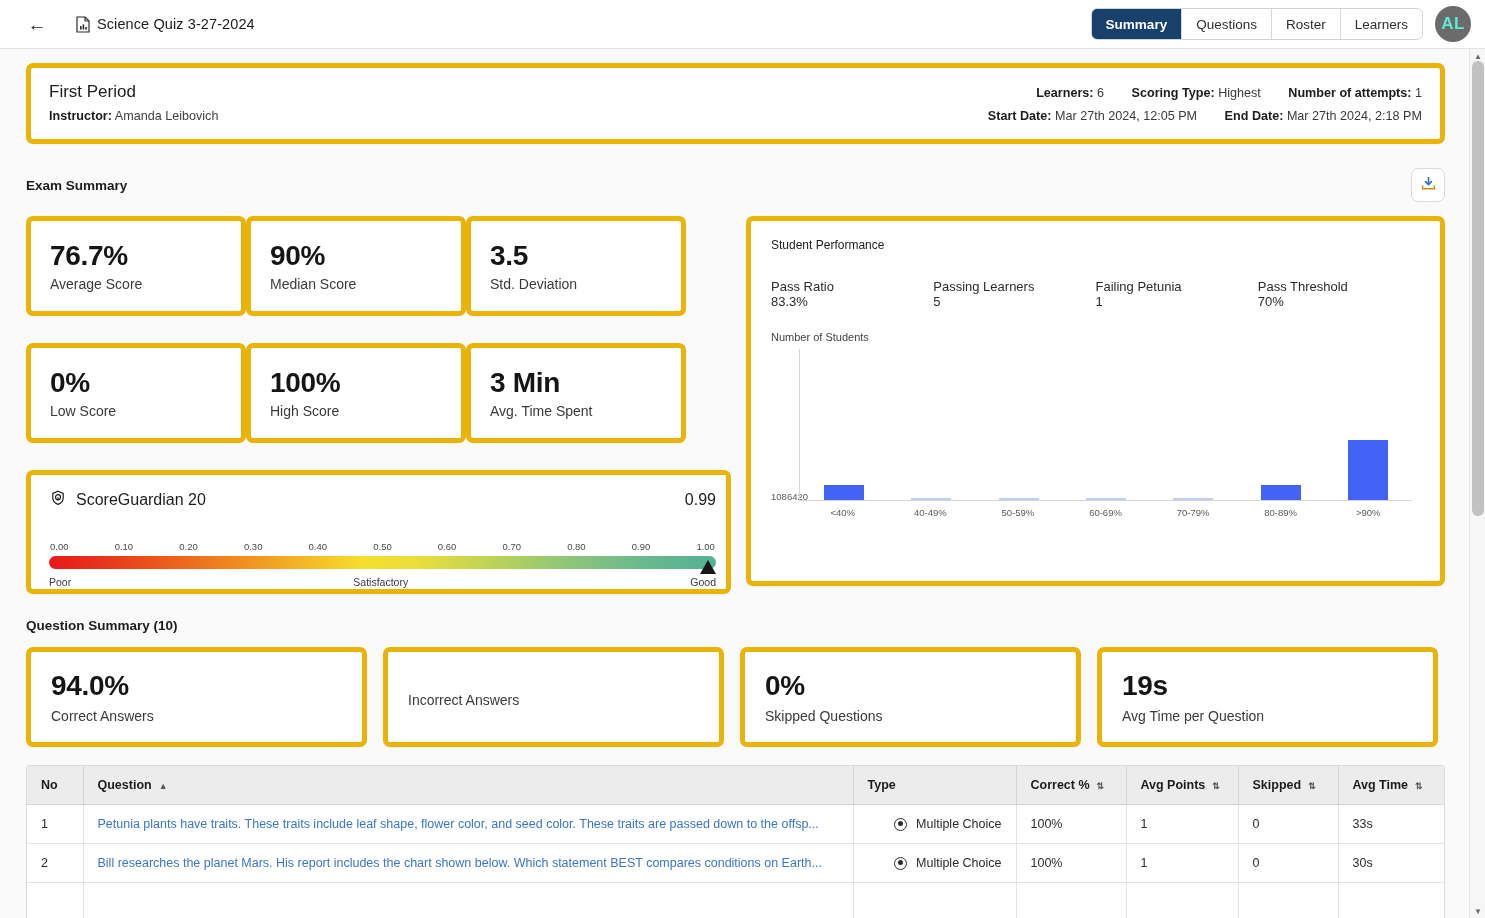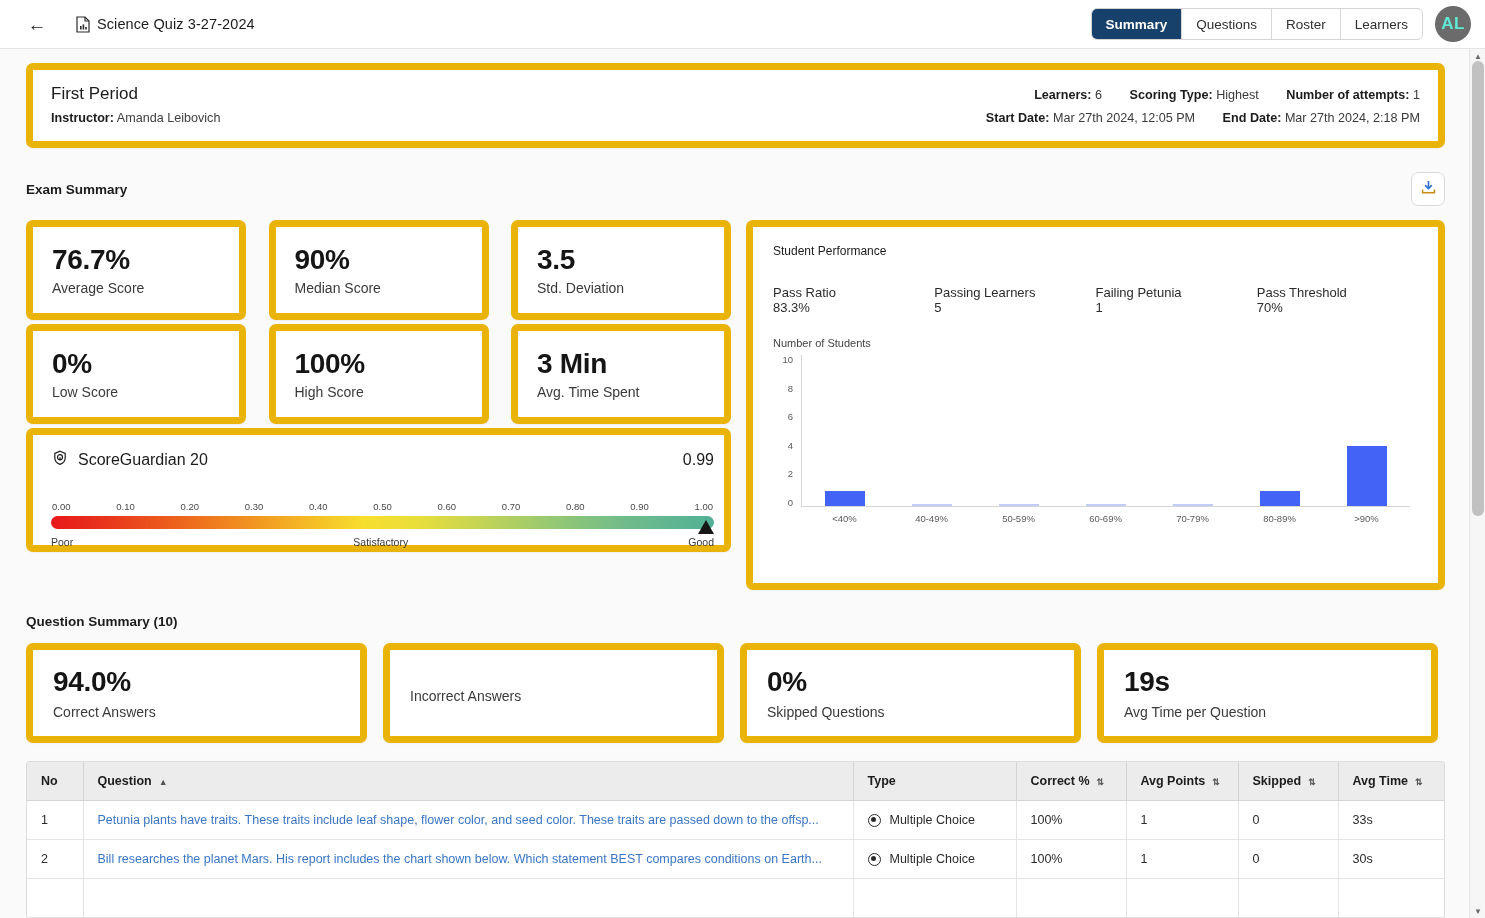--- a/index.html
+++ b/index.html
@@ -54,21 +54,21 @@
   
   .page {
     position: absolute; top: 49px; left: 0;
     width: 1469px; height: 869px;
     background: #fafafa;
     padding: 14px 22px 0 26px;
     overflow: hidden;
   }
 
   .card {
-    background: #fff; border: 7px solid #eab308; border-radius: 7px;
+    background: #fff; border: 5px solid #eab308; border-radius: 7px;
     box-shadow: 0 1px 2px rgba(0,0,0,.04);
   }
 
   
   .info-card {
     padding: 14px 18px 16px 18px;
     display: flex; justify-content: space-between; align-items: flex-start;
     width: 1419px;
   }
   .period-name { font-size: 17px; color: #1c1c1c; margin-bottom: 7px; }
@@ -88,21 +88,21 @@
   .section-title { font-size: 13.5px; font-weight: 700; color: #1c1c1c; }
   .dl-btn {
     width: 34px; height: 34px; border: 1px solid #dadada; border-radius: 7px;
     background: #fff; display: flex; align-items: center; justify-content: center;
     cursor: pointer;
   }
 
   
   .summary-row { display: flex; gap: 0; width: 1419px; }
   .left-col { width: 705px; }
-  .stat-grid { display: flex; gap: 15px; margin-bottom: 4px; justify-content: space-between; }
+  .stat-grid { display: flex; margin-bottom: 27px; }
   .stat-card {
     width: 220px; height: 100px; padding: 17px 19px;
     display: flex; flex-direction: column; justify-content: center;
   }
   .stat-value { font-size: 28px; font-weight: 700; color: #151515; line-height: 1.12; letter-spacing: -.3px; }
   .stat-label { font-size: 14px; color: #3a3a3a; margin-top: 5px; }
 
   
   .sg-card { width: 705px; height: 124px; padding: 14px 10px 12px 18px; }
   .sg-head { display: flex; align-items: center; }
@@ -134,21 +134,21 @@
   .perf-title { font-size: 12px; color: #1c1c1c; margin-bottom: 27px; }
   .perf-stats { display: flex; }
   .perf-stat { width: 181px; }
   .perf-stat-label { font-size: 13px; color: #2b2b2b; }
   .perf-stat-value { font-size: 13px; color: #2b2b2b; }
   .chart-axis-title { font-size: 11px; color: #444; margin-top: 22px; }
 
   .chart-wrap { position: relative; height: 180px; margin-top: 6px; }
   .chart-ylabels {
     position: absolute; left: 0; top: 0; width: 20px; height: 152px;
-    display: flex; flex-direction: column; justify-content: space-between;
+    display: flex; flex-direction: row; justify-content: space-between;
     align-items: flex-end;
   }
   .chart-ylabels span { font-size: 9.5px; color: #5a5a5a; line-height: 1; }
   .chart-plot {
     position: absolute; left: 28px; right: 8px; top: 0; height: 152px;
     border-left: 1px solid #d6d6d6; border-bottom: 1px solid #d6d6d6;
     display: flex; align-items: flex-end;
   }
   .bar-slot { flex: 1; display: flex; justify-content: center; align-items: flex-end; height: 100%; }
   .bar { width: 40px; background: #4263f5; min-height: 2px; }
@@ -180,21 +180,21 @@
   }
   thead th:last-child { border-right: none; }
   .sort-ind { margin-left: 7px; font-size: 9px; color: #555; }
   tbody td {
     font-size: 12.5px; color: #2b2b2b; padding: 12px 14px;
     border-right: 1px solid #e4e4e4; border-bottom: 1px solid #e4e4e4;
     white-space: nowrap; overflow: hidden; text-overflow: ellipsis;
   }
   tbody td:last-child { border-right: none; }
   .q-link { color: #3a76c4; cursor: pointer; }
-  .type-cell { display: flex; align-items: center; gap: 9px; }
+  .type-cell { display: flex; align-items: center; gap: 9px; justify-content: flex-end; }
   .radio-glyph {
     width: 13px; height: 13px; border-radius: 50%;
     border: 1.6px solid #2b2b2b; display: inline-block; position: relative; flex: none;
   }
   .radio-glyph::after {
     content: ""; position: absolute; left: 2.7px; top: 2.7px;
     width: 5px; height: 5px; border-radius: 50%; background: #2b2b2b;
   }
   col.c-no { width: 56px; }
   col.c-q { width: 770px; }

